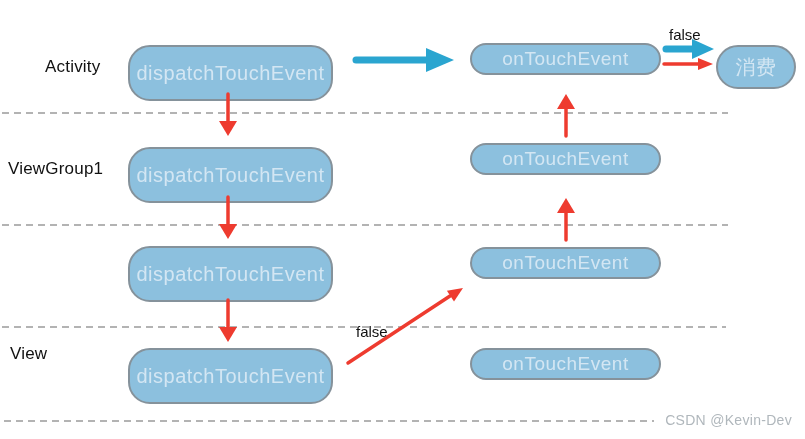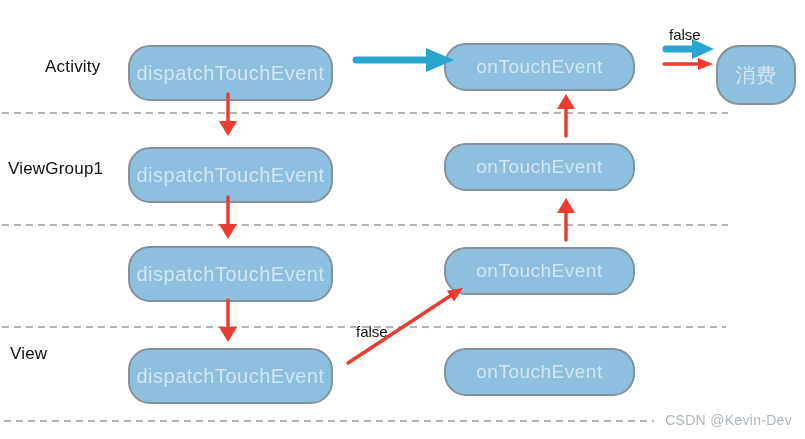--- a/index.html
+++ b/index.html
@@ -19,24 +19,24 @@
   .pill{
     position:absolute;box-sizing:border-box;
     background:var(--box-fill,#8cc0de);
     border:2px solid var(--box-border,#85929b);
     border-radius:22px;
     color:var(--box-text,#d3e6f3);
     display:flex;align-items:center;justify-content:center;
     font-size:20px;font-weight:400;letter-spacing:.5px;white-space:nowrap;
   }
   .col-dispatch{left:128px;width:205px;height:56px;}
-  .col-ontouch{left:444px;width:191px;height:48px;font-size:19px;}
+  .col-ontouch{left:470px;width:191px;height:32px;font-size:19px;}
   .d-r1{top:45px;} .d-r2{top:147px;} .d-r3{top:246px;} .d-r4{top:348px;}
   .o-r1{top:43px;} .o-r2{top:143px;} .o-r3{top:247px;} .o-r4{top:348px;}
-  .consume{left:716px;top:45px;width:80px;height:60px;font-size:20px;border-radius:23px;}
+  .consume{left:716px;top:45px;width:80px;height:44px;font-size:20px;border-radius:23px;}
   .dash{
     position:absolute;height:2px;
     background:repeating-linear-gradient(90deg,var(--dashed-line,#b3b3b3) 0 7px,transparent 7px 12px);
   }
   .dash1{left:2px;top:112px;width:726px;}
   .dash2{left:2px;top:224px;width:726px;}
   .dash3{left:2px;top:326px;width:724px;}
   .dash4{left:4px;top:420px;width:650px;}
   .anno{
     position:absolute;color:var(--label-text,#111);

